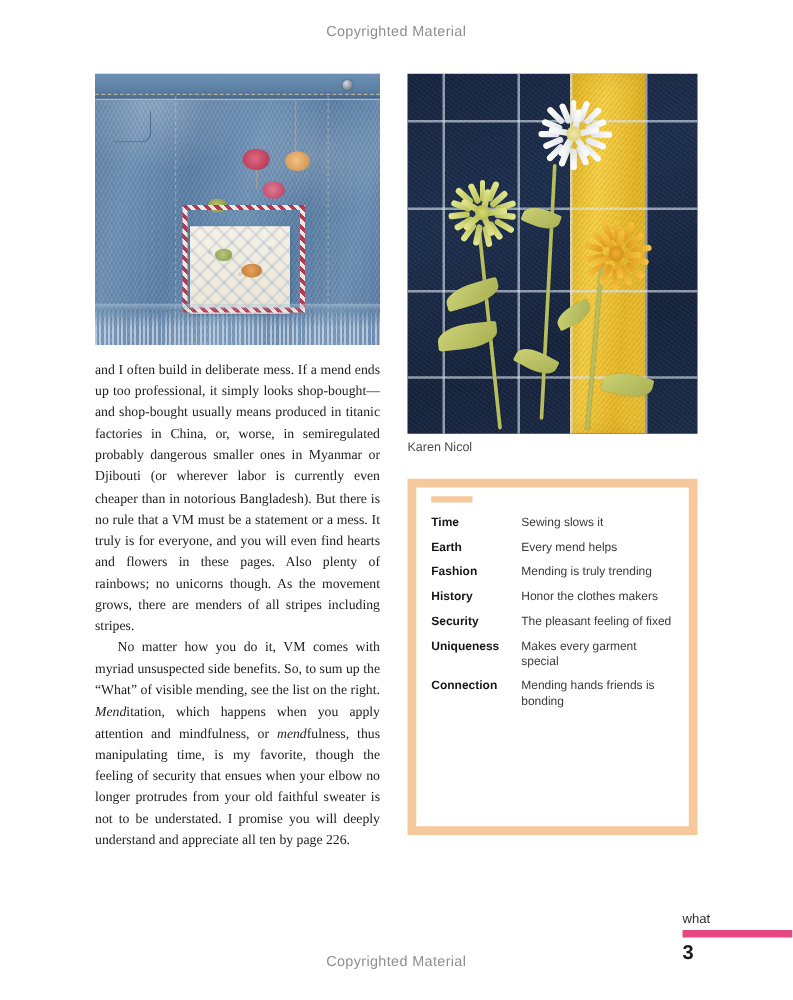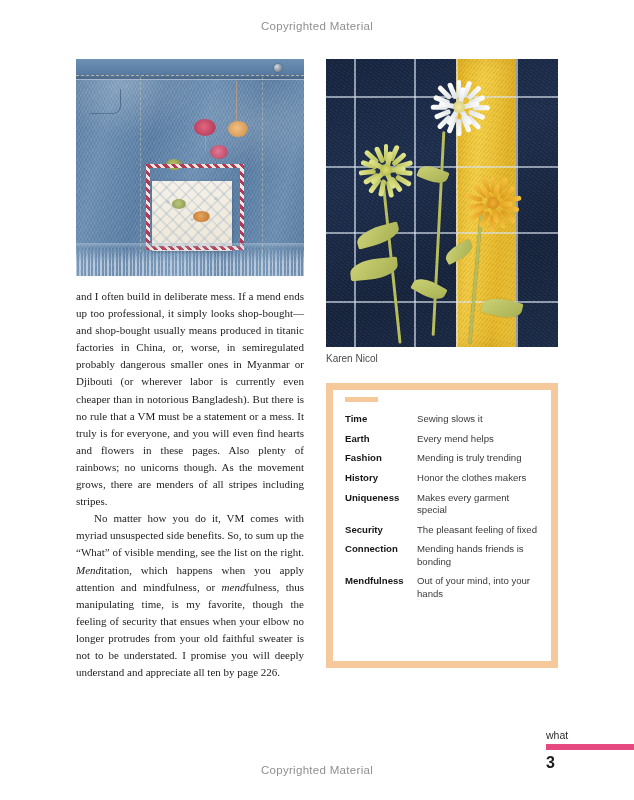--- a/index.html
+++ b/index.html
@@ -430,34 +430,30 @@
     </li>
     <li>
       <span class="term">Fashion</span>
       <span class="desc">Mending is truly trending</span>
     </li>
     <li>
       <span class="term">History</span>
       <span class="desc">Honor the clothes makers</span>
     </li>
     <li>
+      <span class="term">Security</span>
+      <span class="desc">The pleasant feeling of fixed</span>
+    </li>
+    <li>
       <span class="term">Uniqueness</span>
       <span class="desc">Makes every garment special</span>
     </li>
     <li>
-      <span class="term">Security</span>
-      <span class="desc">The pleasant feeling of fixed</span>
-    </li>
-    <li>
       <span class="term">Connection</span>
       <span class="desc">Mending hands friends is bonding</span>
-    </li>
-    <li>
-      <span class="term">Mendfulness</span>
-      <span class="desc">Out of your mind, into your hands</span>
     </li>
   </ul>
 </div>
 
 <div id="page-tab">
   <div class="tab-word">what</div>
   <div class="tab-rule"></div>
   <div class="folio">3</div>
 </div>
 

